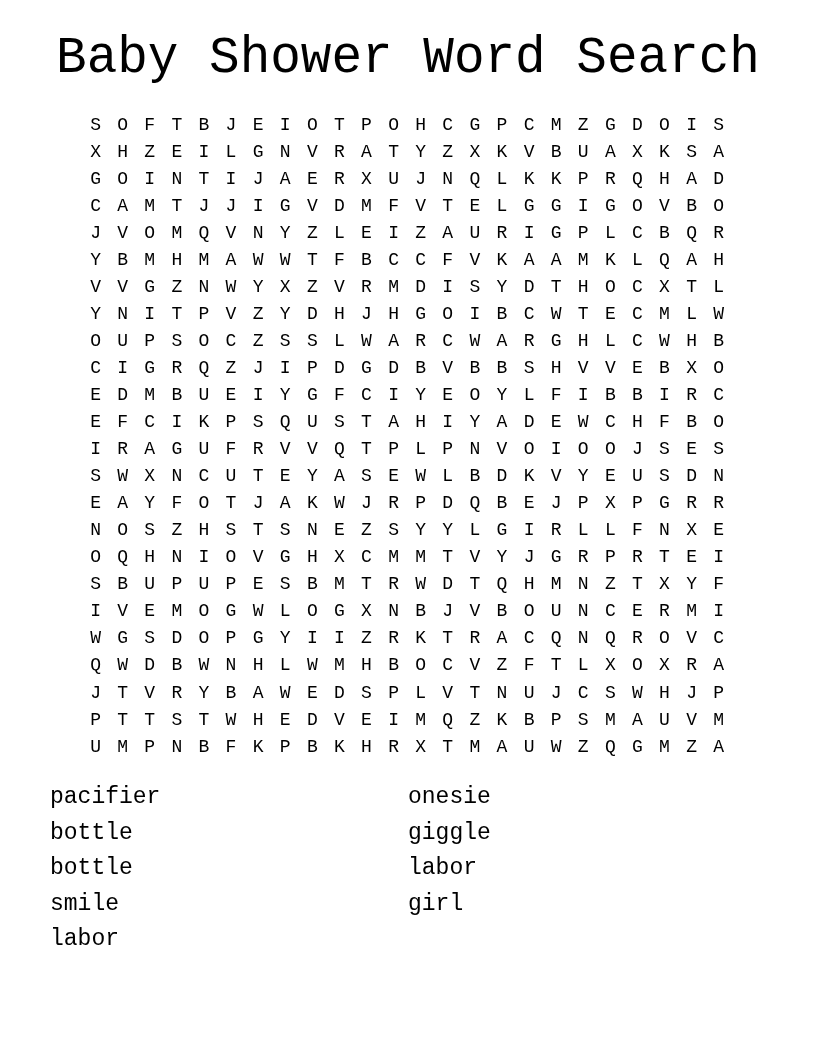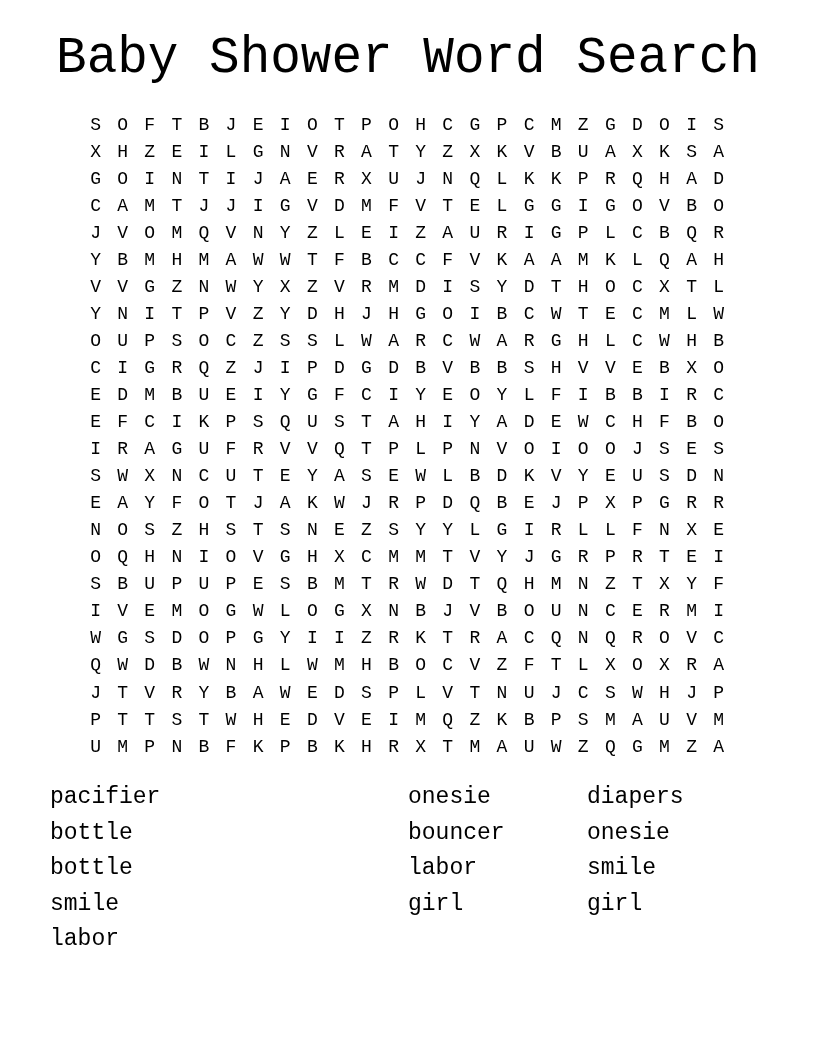--- a/index.html
+++ b/index.html
@@ -654,24 +654,18 @@
   <div class="words">
     <div class="word-col word-col-0">
         <div class="word">pacifier</div>
         <div class="word">bottle</div>
         <div class="word">bottle</div>
         <div class="word">smile</div>
         <div class="word">labor</div>
       </div>
     <div class="word-col word-col-2">
         <div class="word">onesie</div>
-        <div class="word">bouncer</div>
+        <div class="word">giggle</div>
         <div class="word">labor</div>
-        <div class="word">girl</div>
-      </div>
-    <div class="word-col word-col-3">
-        <div class="word">diapers</div>
-        <div class="word">onesie</div>
-        <div class="word">smile</div>
         <div class="word">girl</div>
       </div>
   </div>
 </div>
 
 </body></html>

